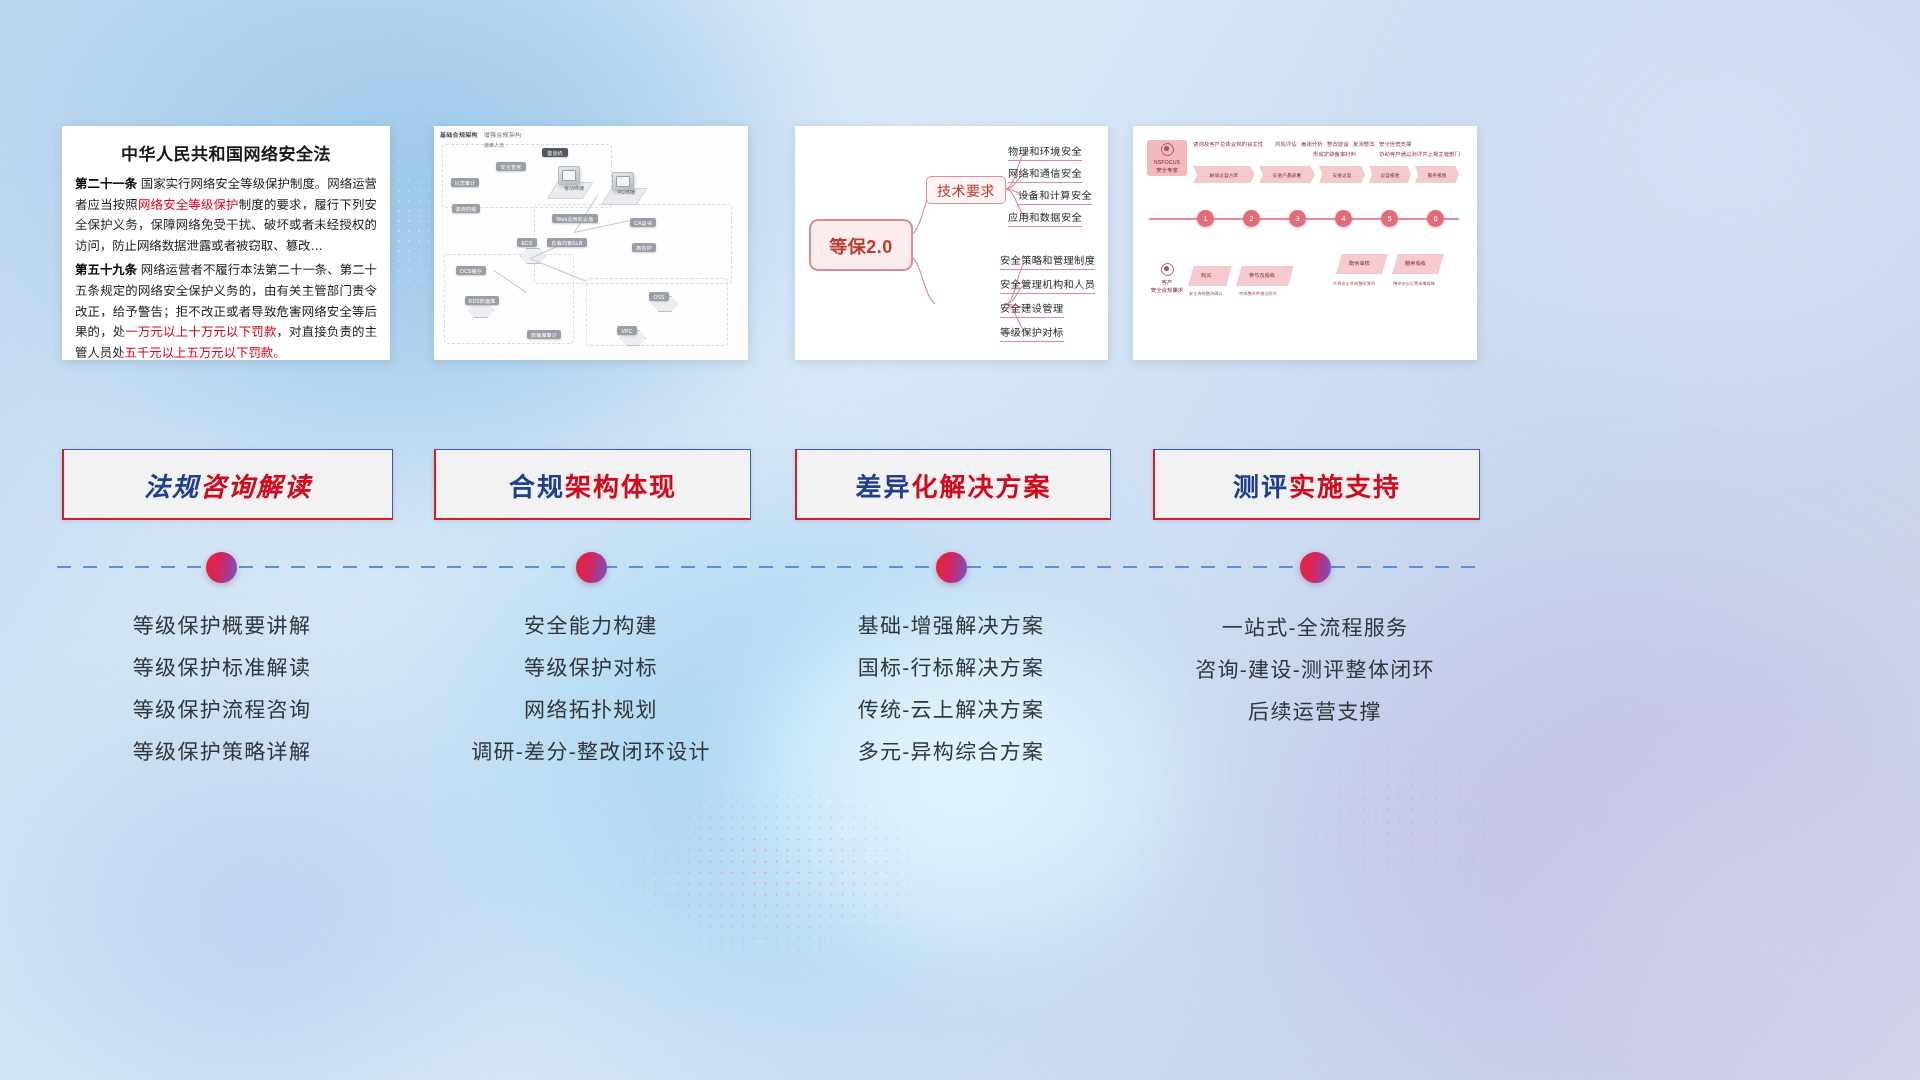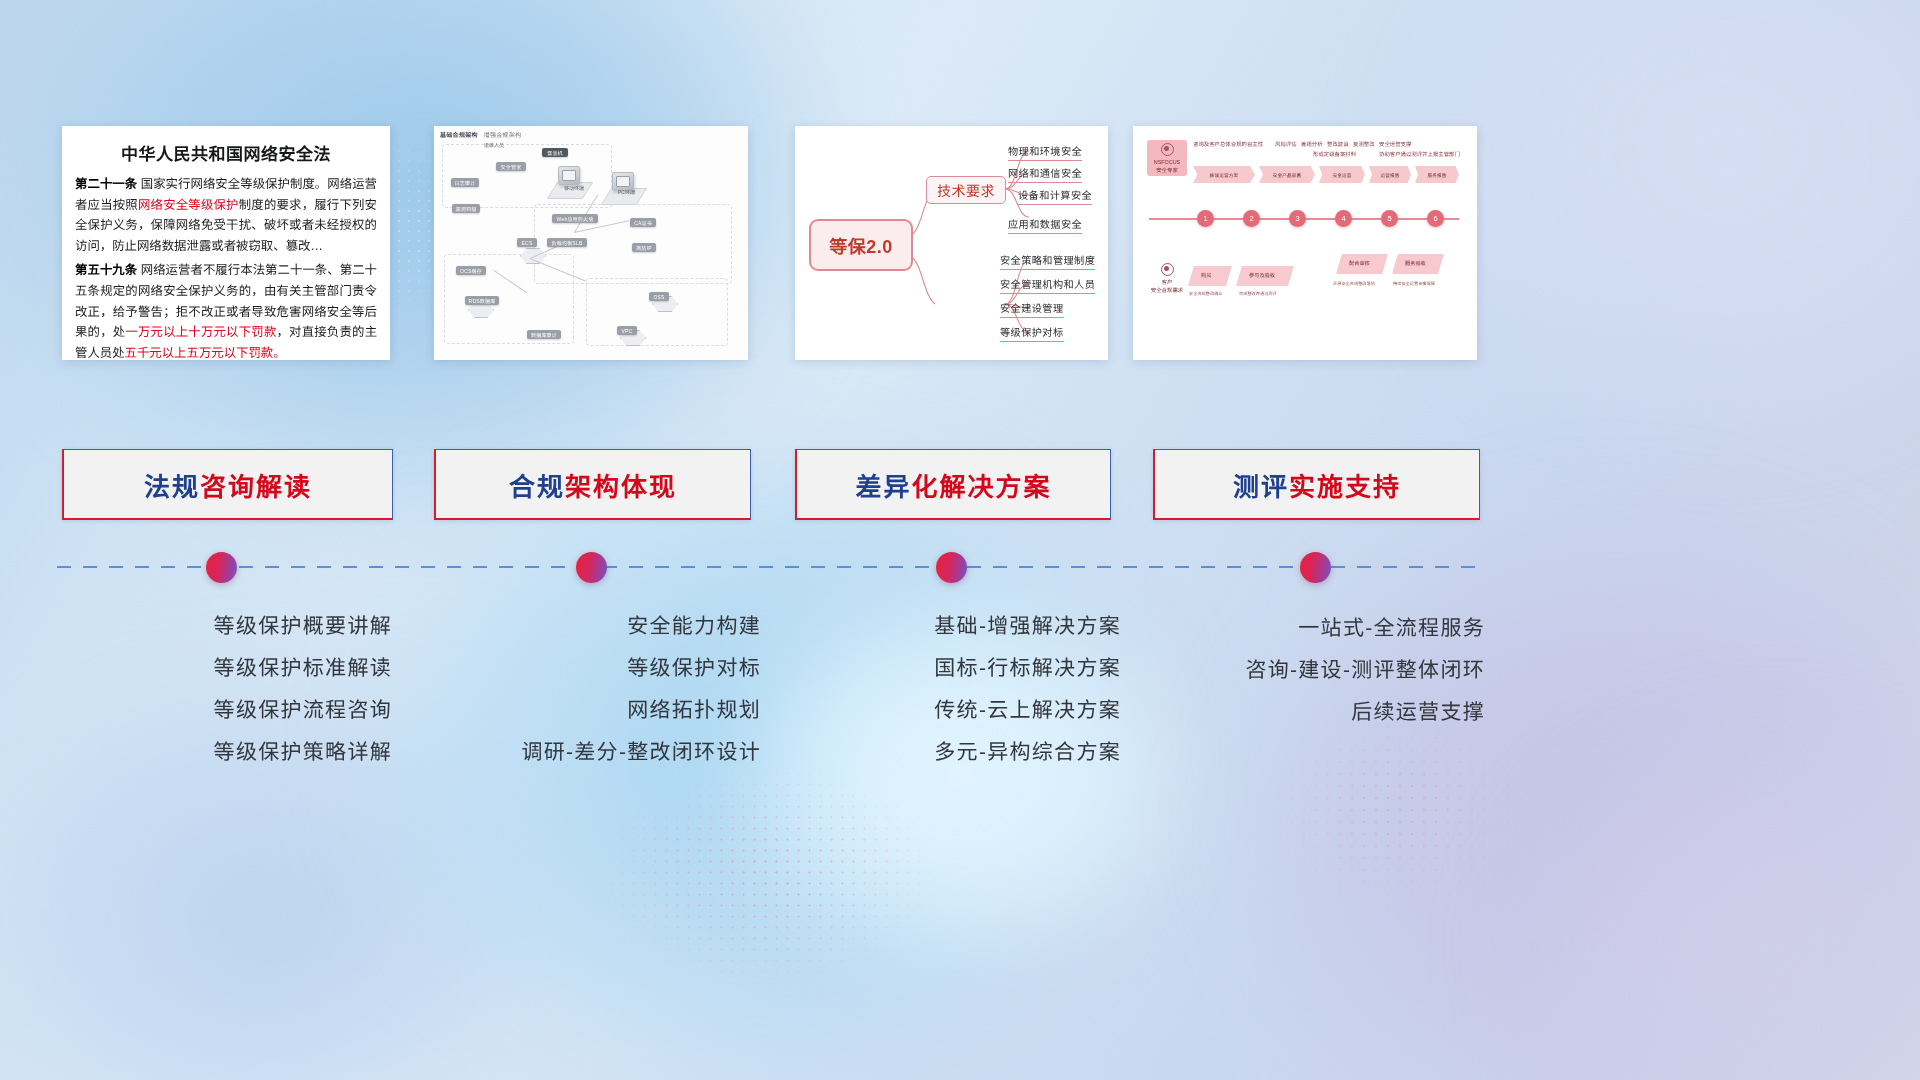--- a/index.html
+++ b/index.html
@@ -116,21 +116,21 @@
   .t-red{color:#d4081b;}
 
   
   #timeline{position:absolute;left:57px;top:566px;width:1420px;height:2px;
     background:repeating-linear-gradient(90deg,#5b8fd6 0 14px,transparent 14px 26px);}
   .tl-dot{position:absolute;top:552px;width:31px;height:31px;border-radius:50%;
     background:linear-gradient(100deg,#e8213d 0%,#d6265a 42%,#9a3fa0 78%,#6b5fc0 100%);
     box-shadow:0 2px 6px rgba(120,40,90,.30);}
 
   
-  .bullets{position:absolute;top:605px;width:340px;text-align:right;}
+  .bullets{position:absolute;top:605px;width:340px;text-align:center;}
   .bullet{font-size:21px;color:#33373d;line-height:42px;letter-spacing:1.3px;white-space:nowrap;}
 </style>
 </head>
 <body>
 
 <div id="bg">
   <div class="bgl" id="bg-base"></div>
   <div class="bgl" id="bg-blob-1"></div>
   <div class="bgl" id="bg-blob-6"></div>
   <div class="bgl" id="bg-blob-2"></div>
@@ -216,21 +216,21 @@
         <path d="M210 178 C 222 178, 222 182, 234 182"></path>
         <path d="M210 178 C 222 178, 222 206, 234 206"></path>
       </g>
     </svg>
     <div id="mind-root">等保2.0</div>
     <div class="mind-branch" id="mind-b-tech">技术要求</div>
 
     <div class="mind-leaf" style="left:213px;top:17px;">物理和环境安全</div>
     <div class="mind-leaf" style="left:213px;top:39px;">网络和通信安全</div>
     <div class="mind-leaf" style="left:223px;top:61px;">设备和计算安全</div>
-    <div class="mind-leaf" style="left:213px;top:90px;">应用和数据安全</div>
+    <div class="mind-leaf" style="left:213px;top:83px;">应用和数据安全</div>
     <div class="mind-leaf" style="left:205px;top:126px;">安全策略和管理制度</div>
     <div class="mind-leaf" style="left:205px;top:150px;">安全管理机构和人员</div>
     <div class="mind-leaf" style="left:205px;top:174px;">安全建设管理</div>
     <div class="mind-leaf" style="left:205px;top:198px;">等级保护对标</div>
   </div>
 
   <div class="card" id="card-road">
     <div id="road-inner">
       <div id="road-persona">
         <div class="road-icon"></div>
@@ -276,21 +276,21 @@
       <div class="road-para-t" style="left:206px;top:125px;">配合审核</div>
       <div class="road-para-t" style="left:262px;top:125px;">服务验收</div>
 
       <div class="road-sub" style="left:46px;top:156px;">安全合规整改确认</div>
       <div class="road-sub" style="left:96px;top:156px;">完成整改并通过测评</div>
       <div class="road-sub" style="left:190px;top:146px;">开展安全合规整改落地</div>
       <div class="road-sub" style="left:250px;top:146px;">持续安全运营支撑保障</div>
     </div>
   </div>
 
-  <div class="title-box" style="left:62px;width:328px;">
+  <div class="title-box" style="left:62px;width:328px;font-style:italic;">
     <span class="title-text"><span class="t-blue">法规</span><span class="t-red">咨询解读</span></span>
   </div>
   <div class="title-box" style="left:434px;width:314px;">
     <span class="title-text"><span class="t-blue">合规</span><span class="t-red">架构体现</span></span>
   </div>
   <div class="title-box" style="left:795px;width:313px;">
     <span class="title-text"><span class="t-blue">差异</span><span class="t-red">化解决方案</span></span>
   </div>
   <div class="title-box" style="left:1153px;width:324px;">
     <span class="title-text"><span class="t-blue">测评</span><span class="t-red">实施支持</span></span>

